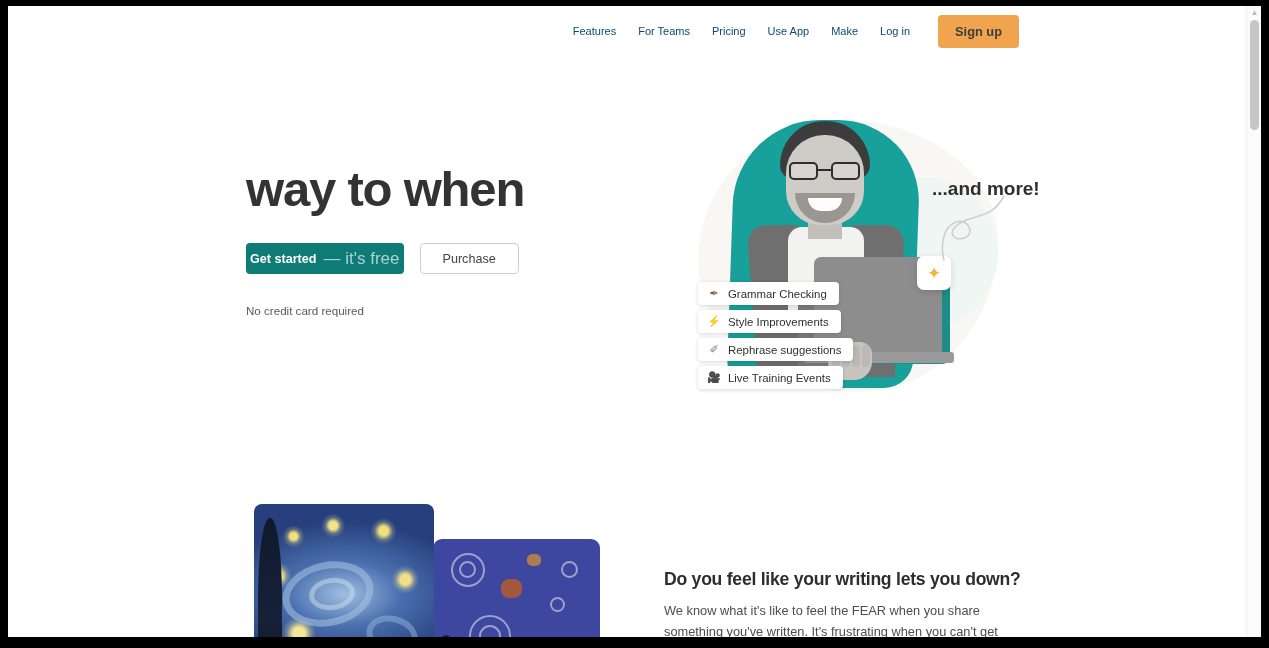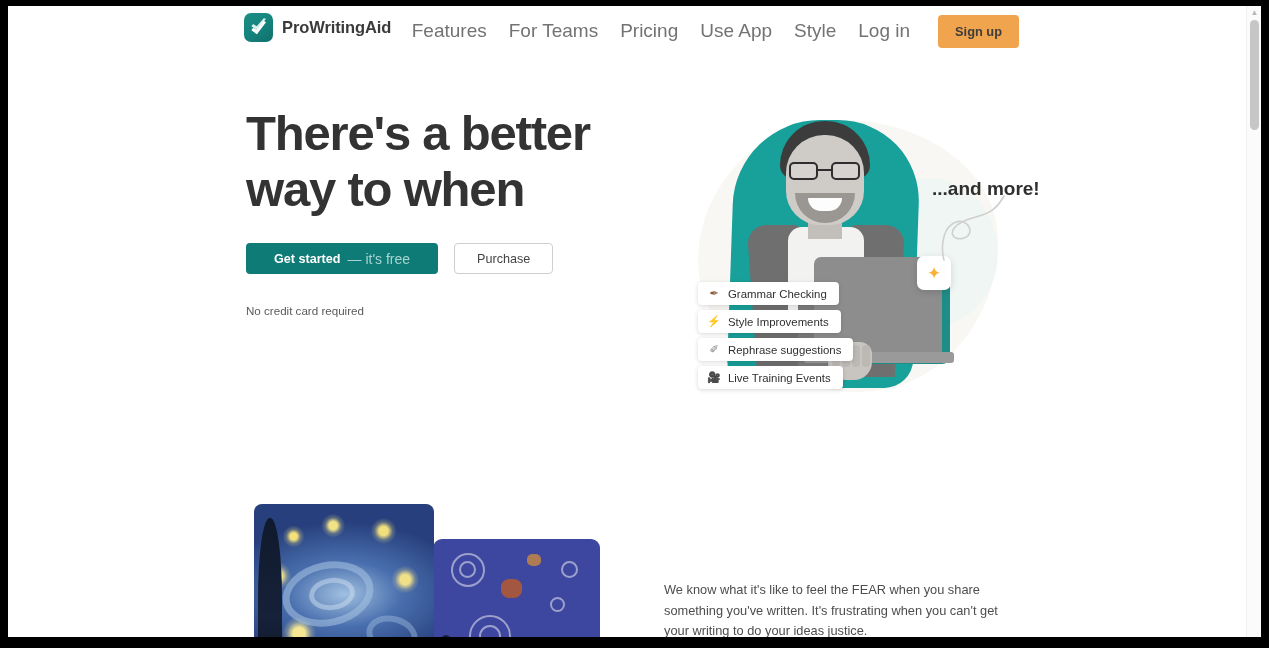--- a/index.html
+++ b/index.html
@@ -98,22 +98,22 @@
 
   #nav {
     position: absolute;
     right: 227px; top: 0;
     height: 50px;
     display: flex;
     align-items: center;
     gap: 0;
   }
   .nav-link {
-    font-size: 19px;
-    color: #737373;
+    font-size: 11px;
+    color: #0c4a6e;
     text-decoration: none;
     padding: 6px 11px;
     white-space: nowrap;
     cursor: pointer;
     text-align: center;
   }
   #signup-button {
     margin-left: 17px;
     background: #f0a44e;
     color: #3d3d3d;
@@ -157,37 +157,37 @@
   #hero-ctas {
     margin-top: 26px;
     display: flex;
     align-items: center;
     gap: 16px;
   }
   #get-started-button {
     background: #0e7b76;
     border: none;
     border-radius: 4px;
-    padding: 0 28px;
+    padding: 0 4px;
     height: 31px;
     display: flex;
     align-items: center;
     gap: 7px;
     cursor: pointer;
     font-family: "Liberation Sans", sans-serif;
   }
   #get-started-label {
     color: #ffffff;
     font-size: 12.6px;
     font-weight: bold;
     white-space: nowrap;
   }
   #get-started-note {
     color: #a9d4d1;
-    font-size: 14px;
+    font-size: 17px;
     white-space: nowrap;
   }
   #purchase-button {
     background: #ffffff;
     border: 1px solid #cfcfcf;
     border-radius: 4px;
     padding: 0 22px;
     height: 31px;
     display: flex;
     align-items: center;
@@ -523,47 +523,38 @@
 </head>
 <body>
 
 <div id="frame">
   <div id="viewport">
 
     <div id="page">
 
       <div id="header">
 
-        <a id="brand">
-          <span id="logo-mark">
-            <svg width="19" height="19" viewBox="0 0 24 24" aria-hidden="true">
-              <path d="M3 15.5 L10 20.5 L21.5 5.5 L18.5 3.5 L9.8 15.2 L5.2 12.4 Z" fill="#ffffff"></path>
-              <path d="M3 10.5 L10 15.5 L21.5 0.8 L18.6 0.3 L9.8 10.4 L5.2 7.6 Z" fill="#ffffff" opacity=".85"></path>
-            </svg>
-          </span>
-          <span id="brand-name">ProWritingAid</span>
-        </a>
 
         <nav id="nav">
           <a class="nav-link">Features</a>
           <a class="nav-link">For Teams</a>
           <a class="nav-link">Pricing</a>
           <a class="nav-link">Use App</a>
-          <a class="nav-link">Style</a>
+          <a class="nav-link">Make</a>
           <a class="nav-link">Log in</a>
           <button id="signup-button">Sign up</button>
         </nav>
 
       </div>
 
       <div id="hero">
 
         <div id="hero-copy">
           <h1 id="hero-title">
-            <span>There's a better</span><br>
+            <br>
             <span>way to when</span>
           </h1>
 
           <div id="hero-ctas">
             <button id="get-started-button">
               <span id="get-started-label">Get started</span>
               <span id="get-started-note">— it's free</span>
             </button>
             <button id="purchase-button">Purchase</button>
           </div>
@@ -650,20 +641,21 @@
         <div id="art-starry">
           <div id="starry-swirl1"></div>
           <div id="starry-swirl2"></div>
           <div id="starry-swirl3"></div>
 
           <div id="starry-cypress"></div>
 
         </div>
 
         <div id="lower-copy">
+          <h2 id="lower-heading">Do you feel like your writing lets you down?</h2>
           <p id="lower-body">We know what it's like to feel the FEAR when you share something you've written. It's frustrating when you can't get your writing to do your ideas justice.</p>
         </div>
 
       </div>
 
     </div>
 
     <div id="scrollbar">
       <div id="scroll-up-arrow">▲</div>
       <div id="scroll-thumb"></div>

